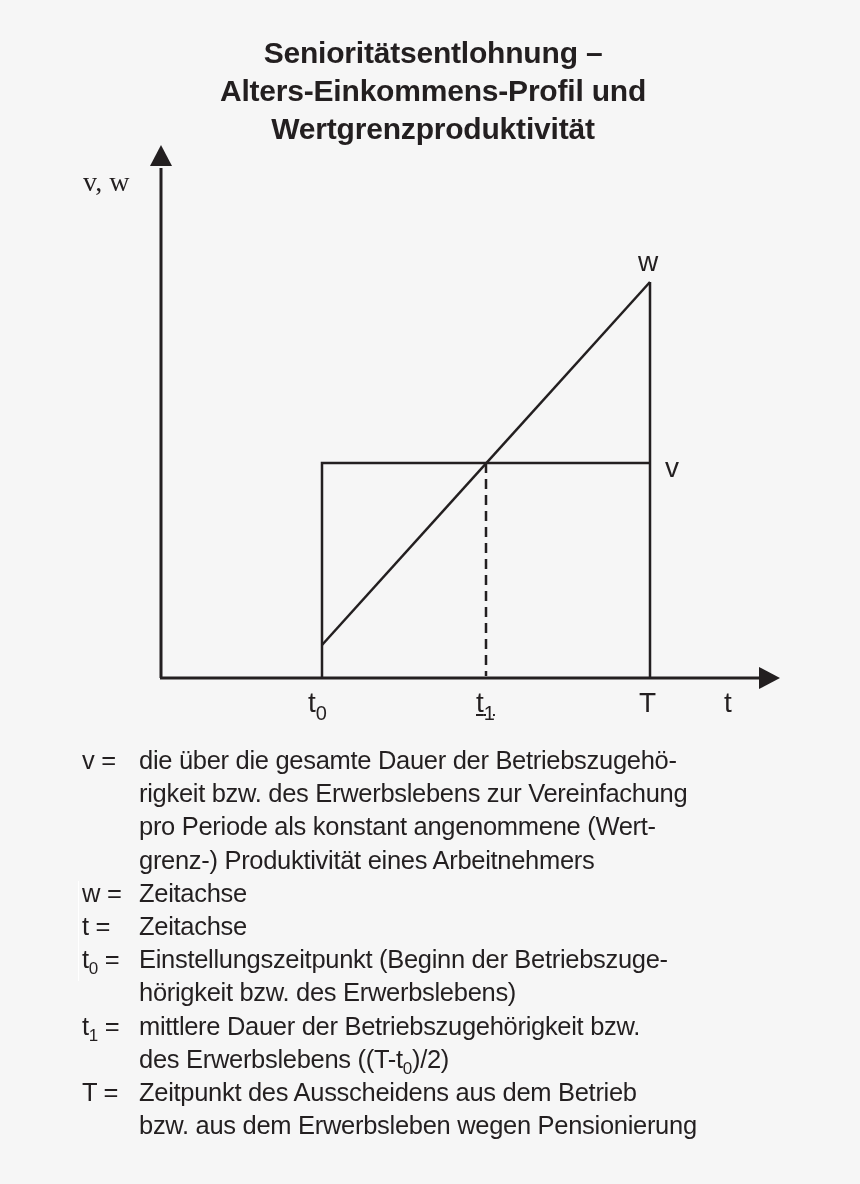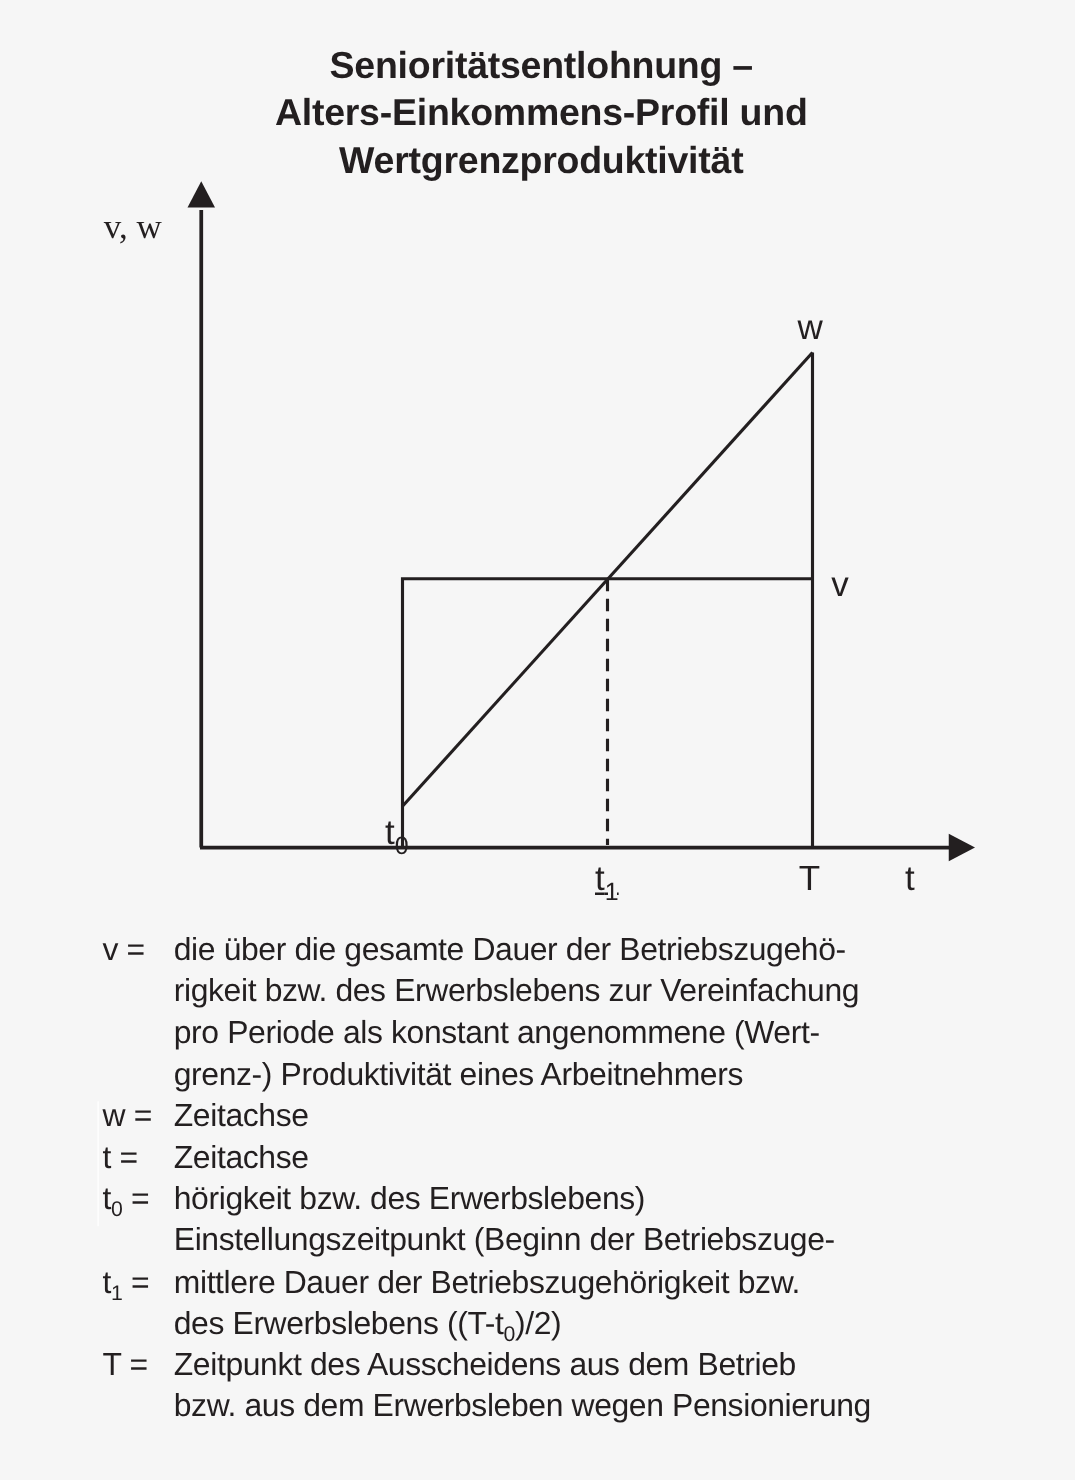--- a/index.html
+++ b/index.html
@@ -98,21 +98,21 @@
   <line x1="322" y1="645" x2="650" y2="282" stroke="#231f20" stroke-width="2.5"></line>
 
   <line x1="486" y1="463" x2="486" y2="676" stroke="#231f20" stroke-width="2.5" stroke-dasharray="10,6"></line>
 </svg>
 
 <div class="lbl" style="left:83px; top:168px;font-family:Liberation Serif, serif;">v, w</div>
 <div class="lbl" style="left:638px; top:248px;">w</div>
 <div class="lbl" style="left:665px; top:454px;">v</div>
 <div class="lbl" style="left:724px; top:689px;">t</div>
 
-<div class="lbl" style="left:308px; top:652px;">
+<div class="lbl" style="left:308px; top:689px;">
   <span>t</span><sub>0</sub>
 </div>
 <div class="lbl" style="left:476px; top:689px;text-decoration:underline;">
   <span>t</span><sub>1</sub>
 </div>
 <div class="lbl" style="left:639px; top:689px;">T</div>
 
 <div class="legend-border"></div>
 <div class="legend">
   <div class="legend-row">
@@ -132,22 +132,22 @@
   </div>
   <div class="legend-row">
     <div class="legend-term">t =</div>
     <div class="legend-desc">
       <div>Zeitachse</div>
     </div>
   </div>
   <div class="legend-row">
     <div class="legend-term"><span>t</span><sub>0</sub><span style="white-space:pre"> =</span></div>
     <div class="legend-desc">
+      <div>Einstellungszeitpunkt (Beginn der Betriebszuge-</div>
       <div>hörigkeit bzw. des Erwerbslebens)</div>
-      <div>Einstellungszeitpunkt (Beginn der Betriebszuge-</div>
     </div>
   </div>
   <div class="legend-row">
     <div class="legend-term"><span>t</span><sub>1</sub><span style="white-space:pre"> =</span></div>
     <div class="legend-desc">
       <div>mittlere Dauer der Betriebszugehörigkeit bzw.</div>
       <div><span>des Erwerbslebens ((T-t</span><sub>0</sub><span>)/2)</span></div>
     </div>
   </div>
   <div class="legend-row">

